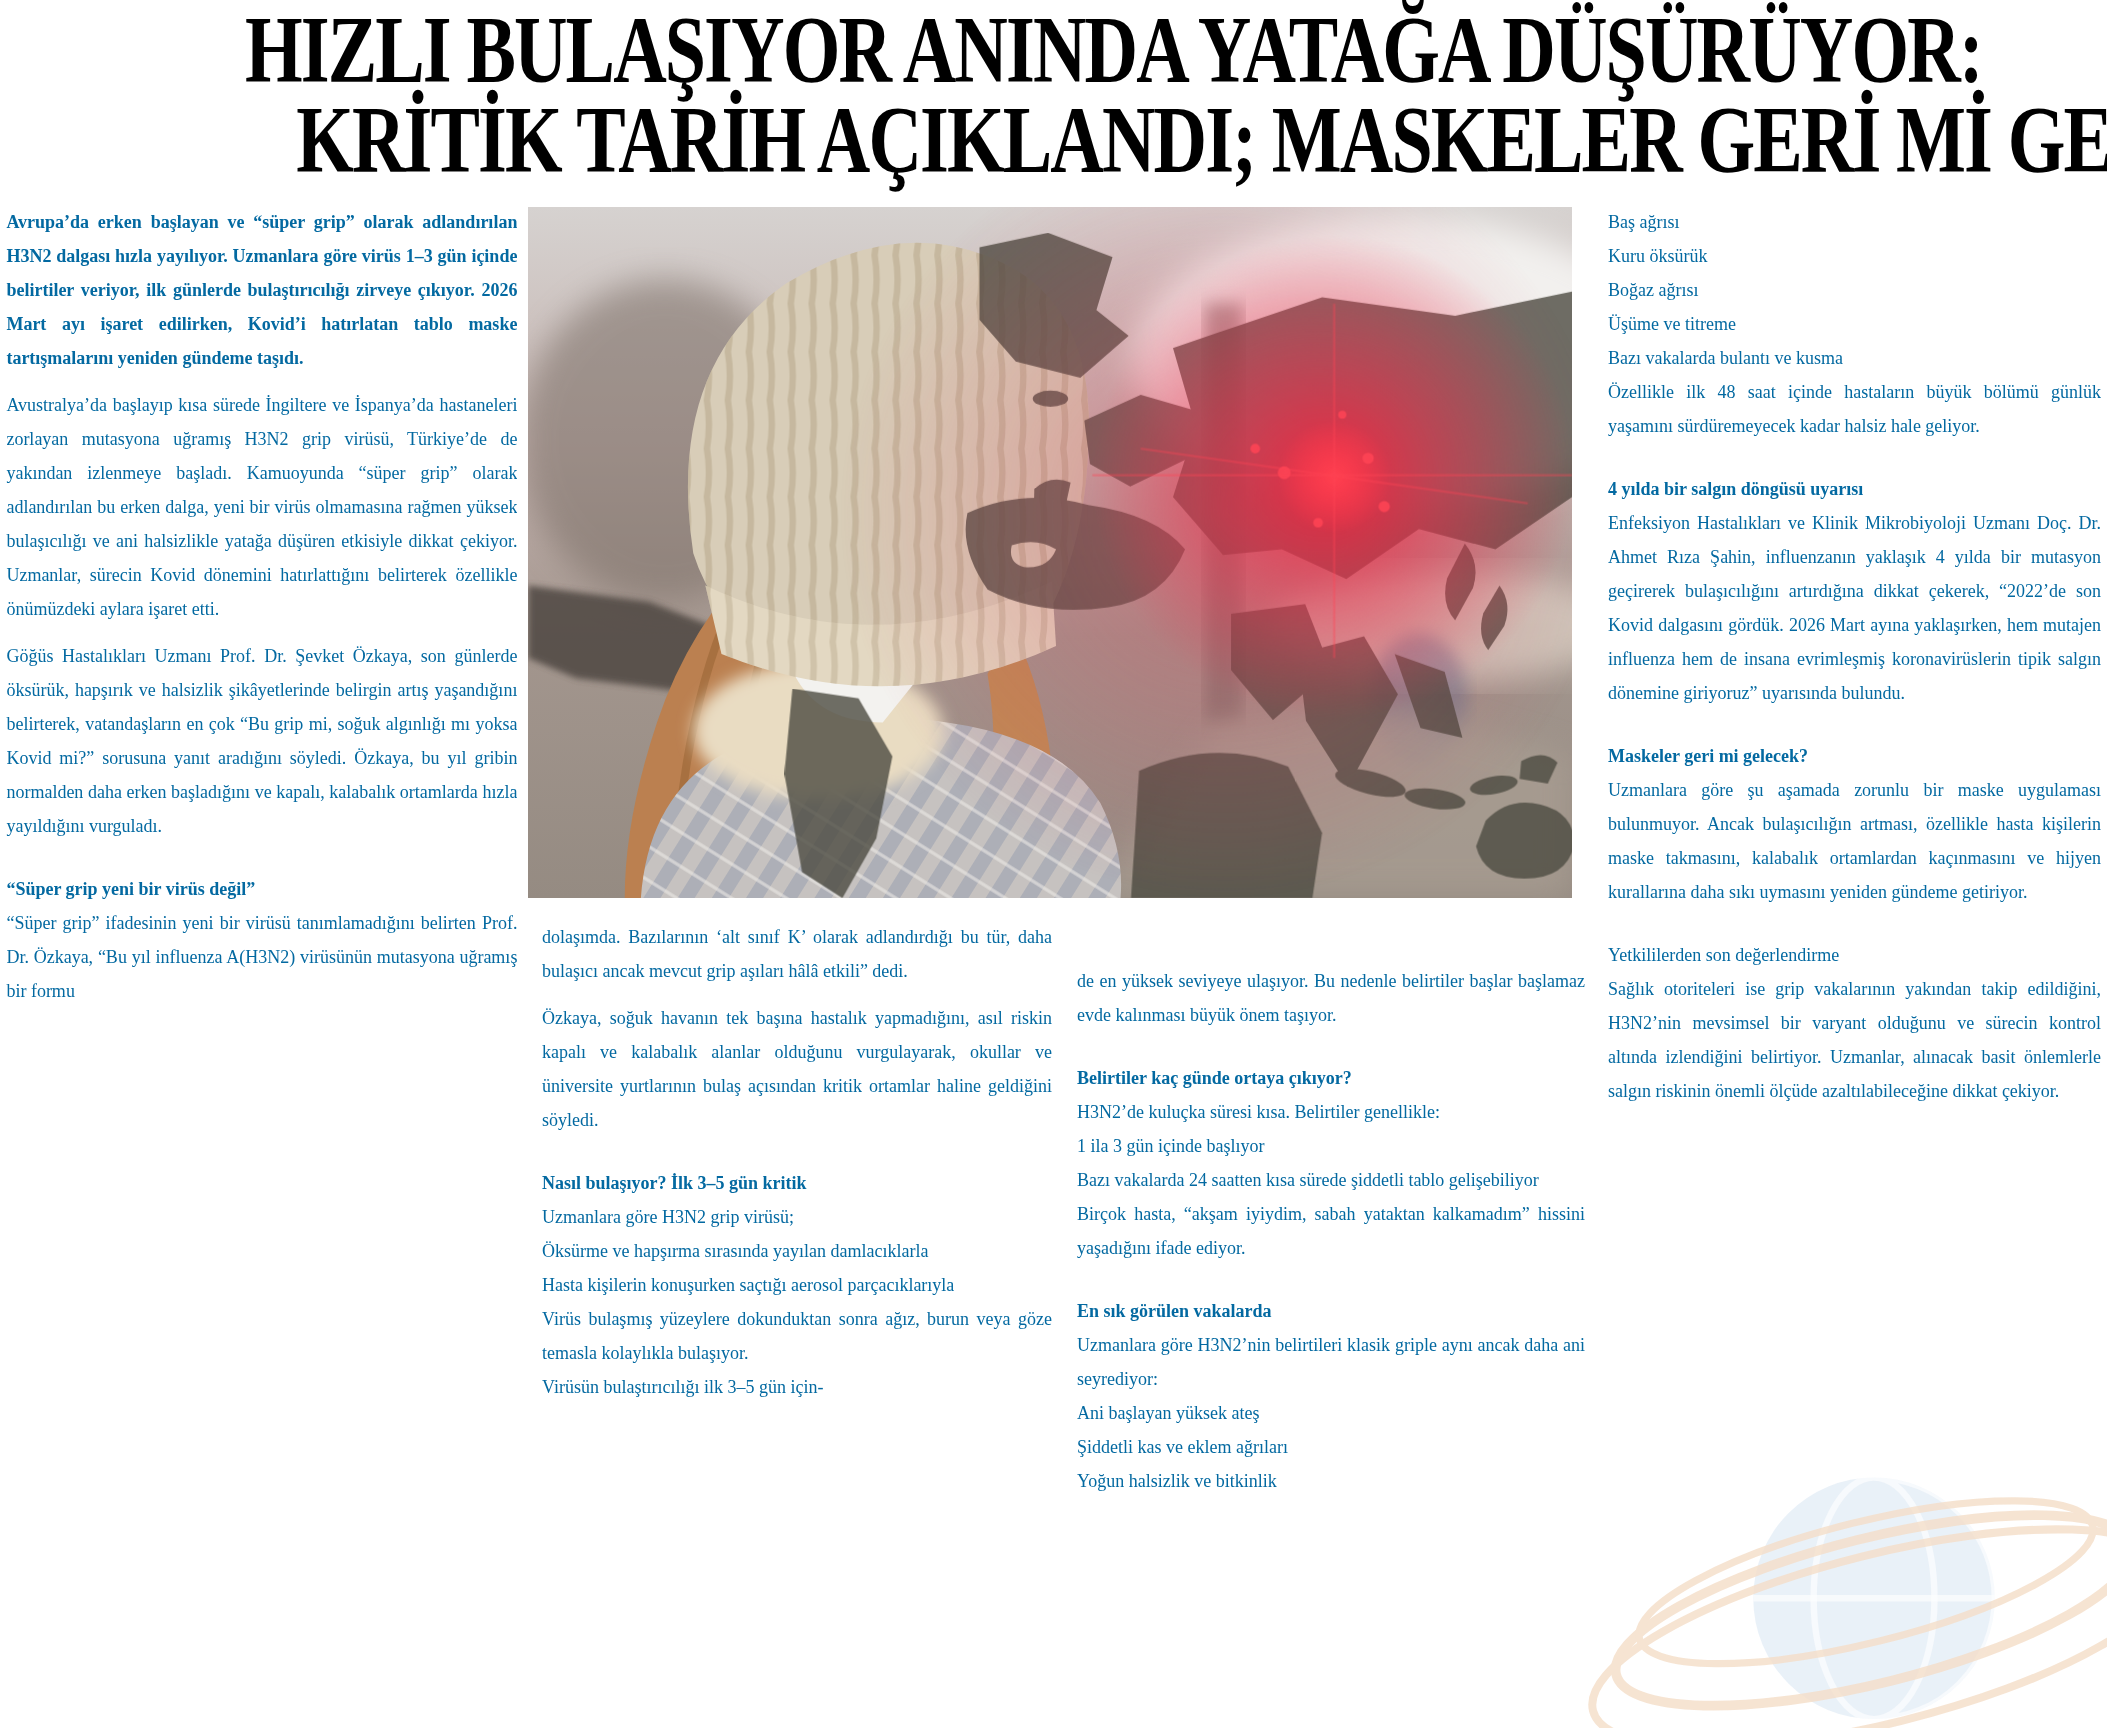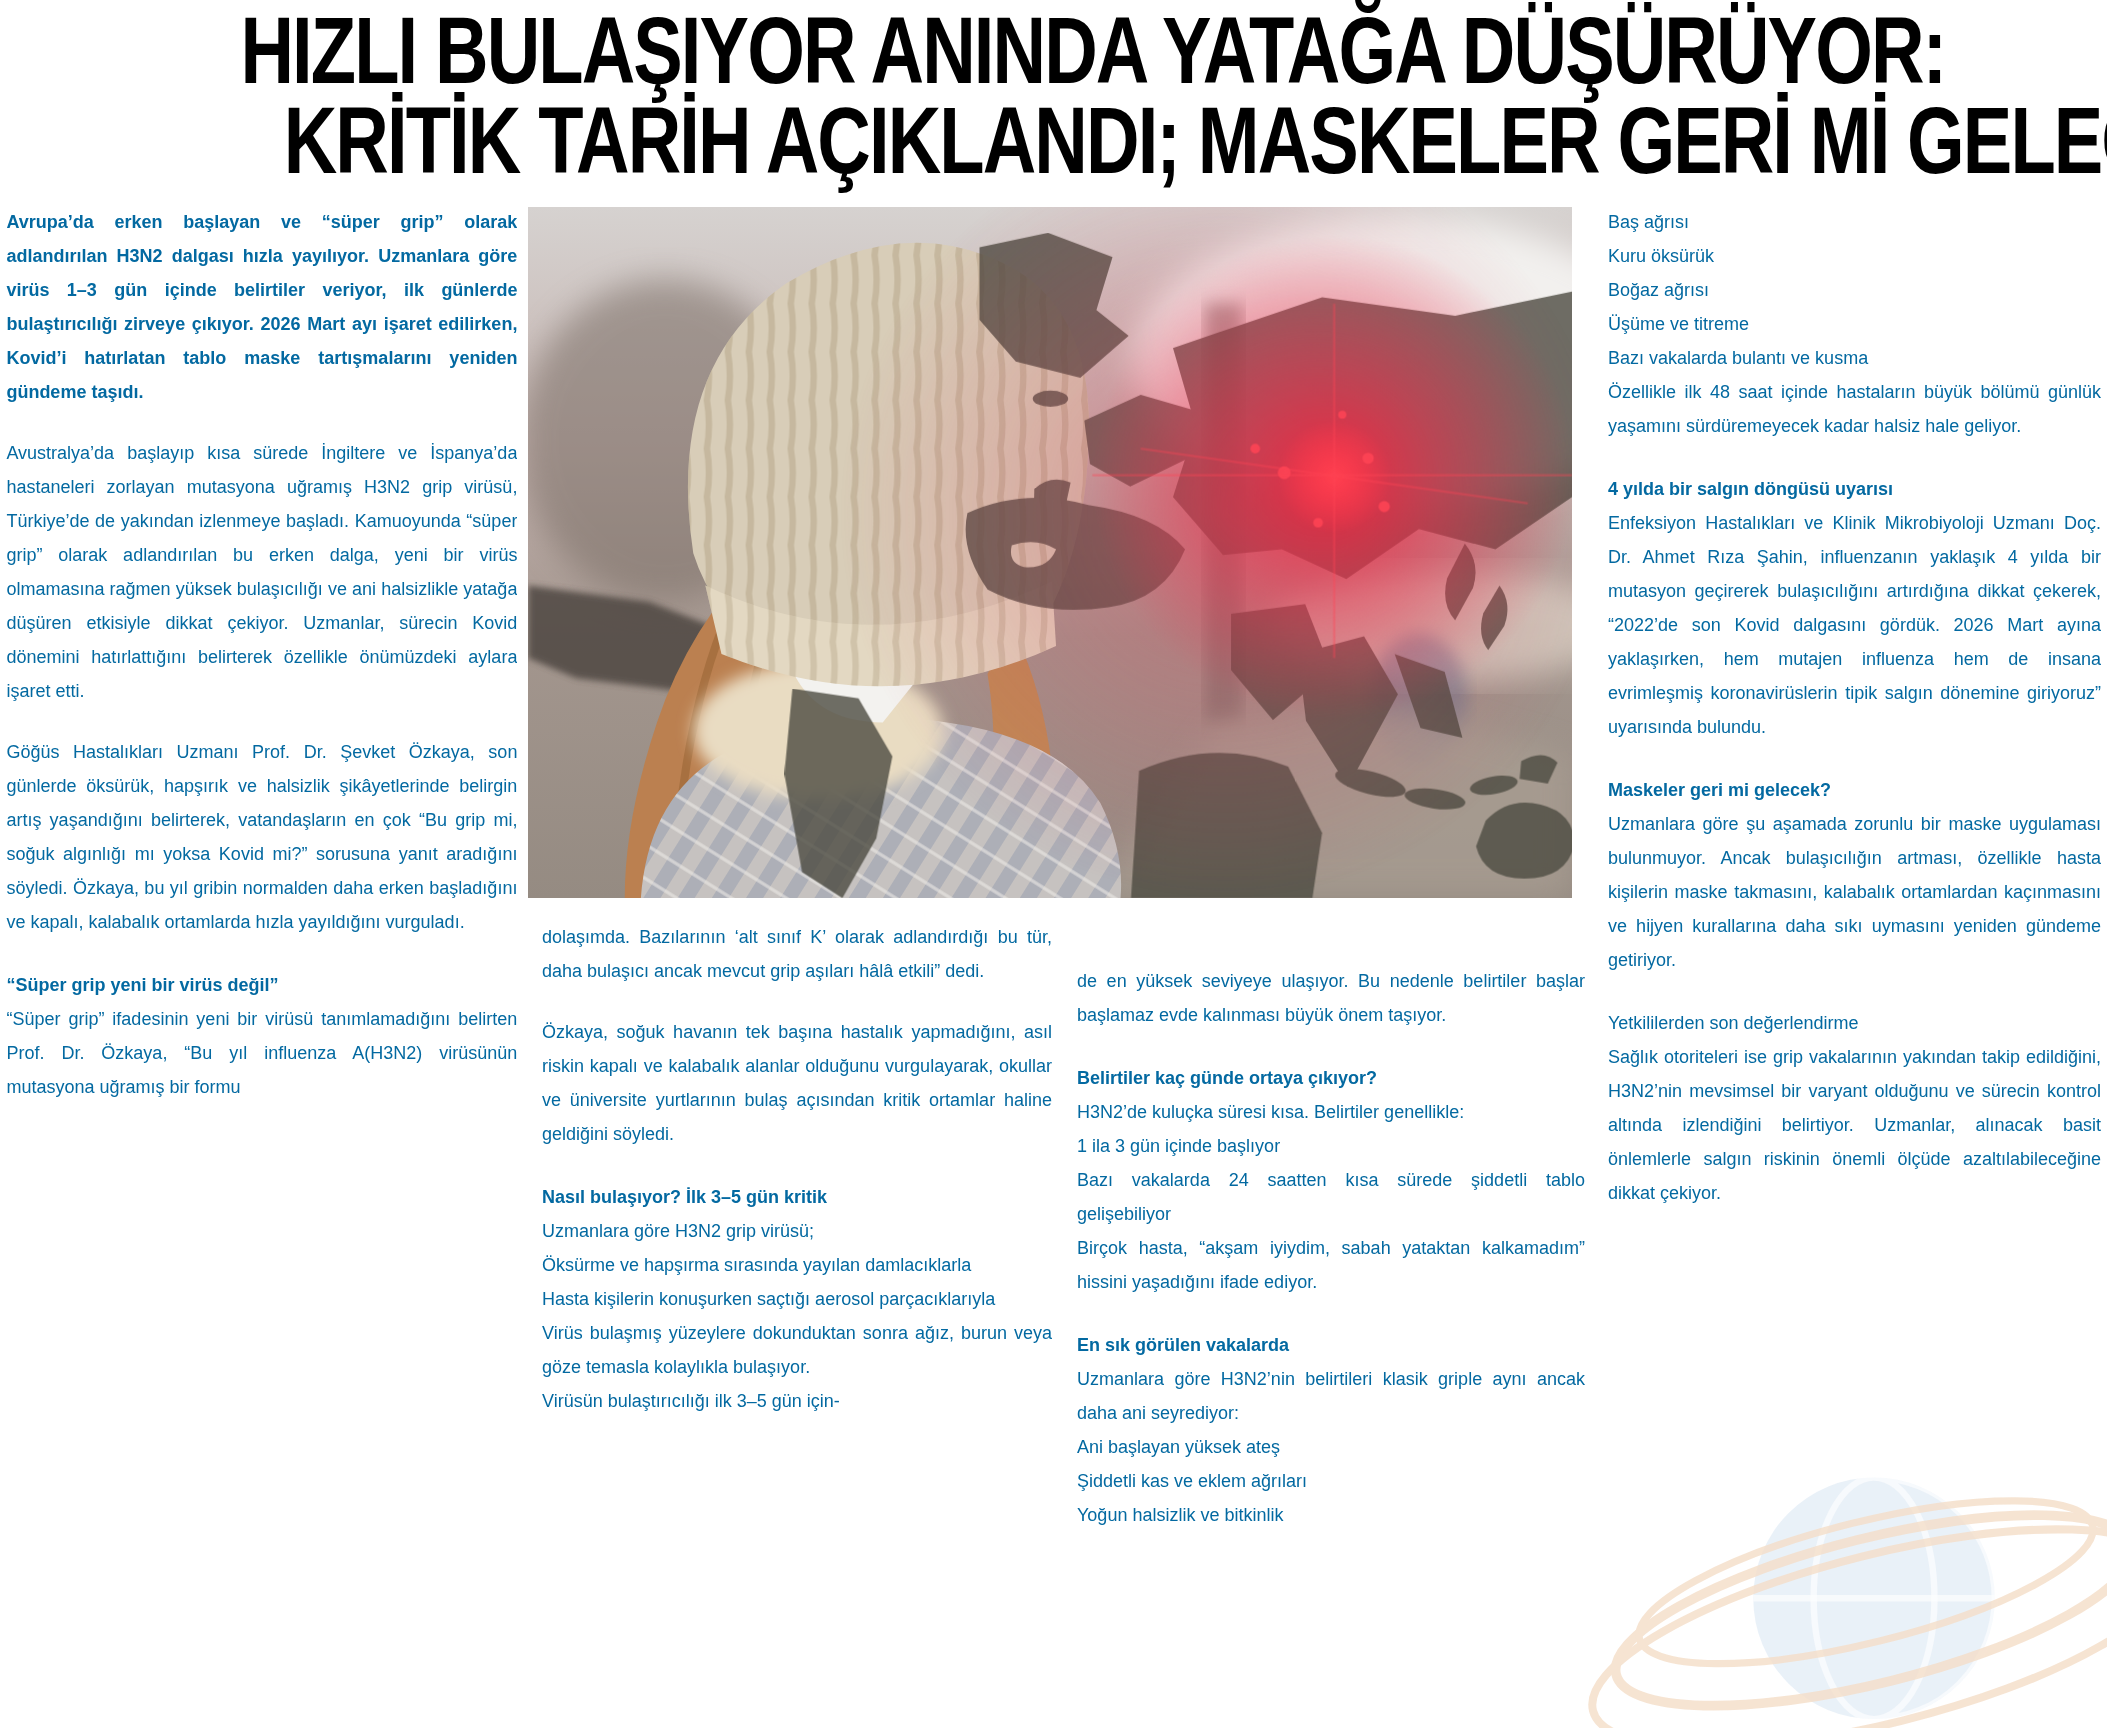--- a/index.html
+++ b/index.html
@@ -1,32 +1,32 @@
 <!DOCTYPE html>
 <html style="font-size:13px"><head>
 <meta charset="utf-8">
 <style>
   html,body{margin:0;padding:0;background:#ffffff;}
   .page{position:relative;width:2108px;height:1728px;background:#ffffff;overflow:hidden;
-        font-family:Liberation Sans, sans-serif;color:#111111;}
+        font-family:Liberation Serif, serif;color:#111111;}
   
   .headline{position:absolute;top:4.8px;left:0;width:2108px;text-align:center;}
   .hl{height:90px;line-height:90px;}
   .hl span{display:inline-block;white-space:nowrap;font-weight:700;font-size:95px;
            letter-spacing:-2.4px;color:#000;transform:scaleX(0.78);transform-origin:50% 50%;}
   
   .col{position:absolute;font-size:18px;line-height:34px;color:#0369a1;}
   .col1{left:6.4px;top:205px;width:511px;height:1523px;overflow:hidden;}
   .col2{left:542px;top:920px;width:510px;height:808px;overflow:hidden;}
   .col3{left:1077px;top:964px;width:508px;height:808px;overflow:hidden;}
   .col4{left:1608px;top:205px;width:493px;height:1523px;overflow:hidden;z-index:2;}
   .blk{margin:0;}
   .p{text-align:justify;}
   .line{text-align:justify;}
-  .p + .p{margin-top:27px;}
+  .p + .p{margin-top:13px;}
   .lead{font-weight:700;}
   .h{font-weight:700;margin-top:29px;}
   .hr{margin-top:29px;}
   .col .blk:first-child{margin-top:0;}
   
   .photo{position:absolute;left:528px;top:207px;width:1044px;height:691px;margin:0;z-index:1;}
   .photo svg{display:block;width:100%;height:100%;}
   
   .watermark{position:absolute;right:-64px;bottom:-48px;width:612px;height:379px;z-index:1;opacity:0.5;pointer-events:none;}
 </style>

